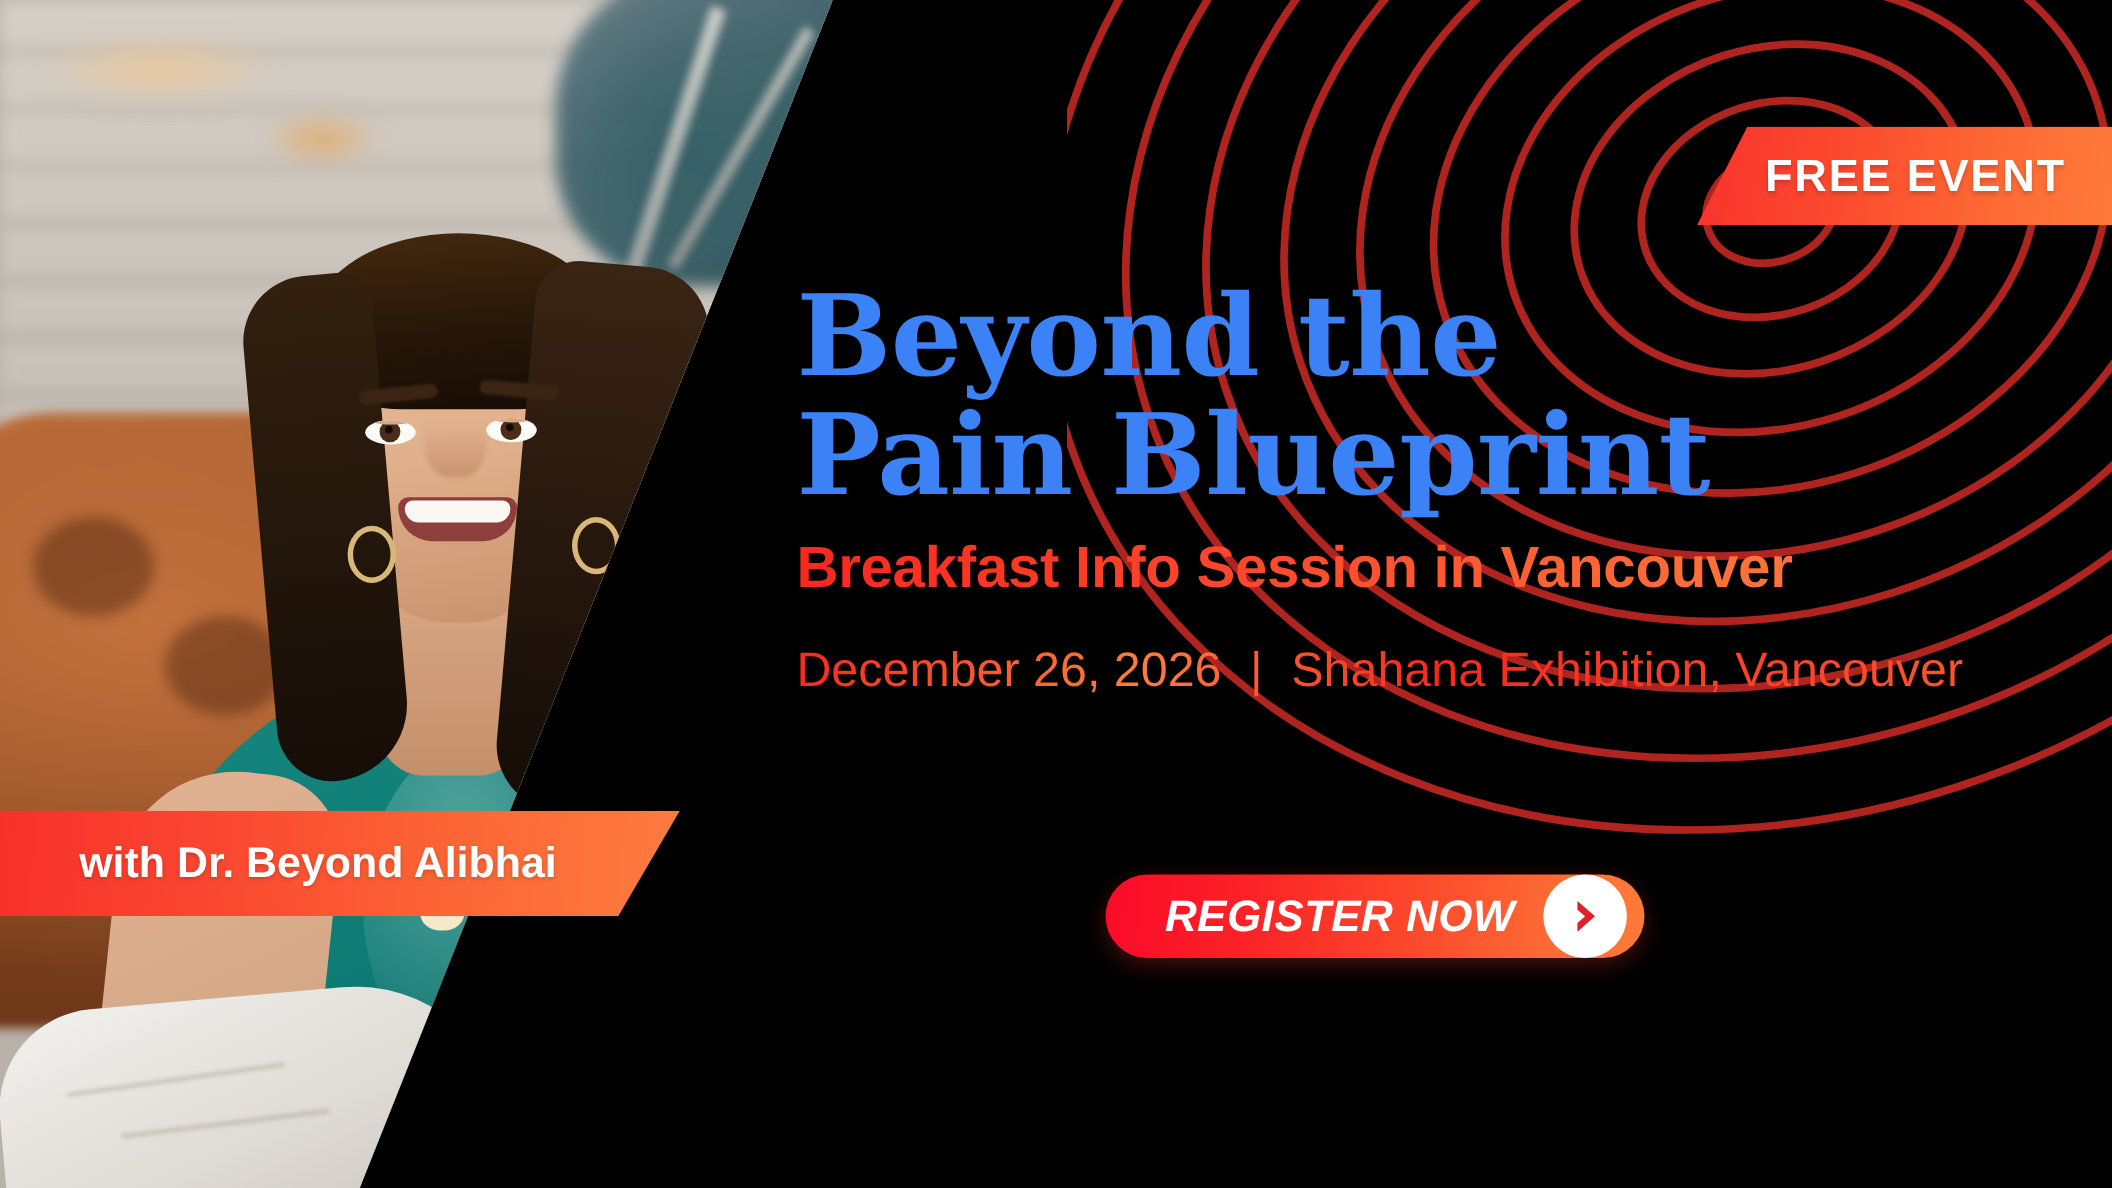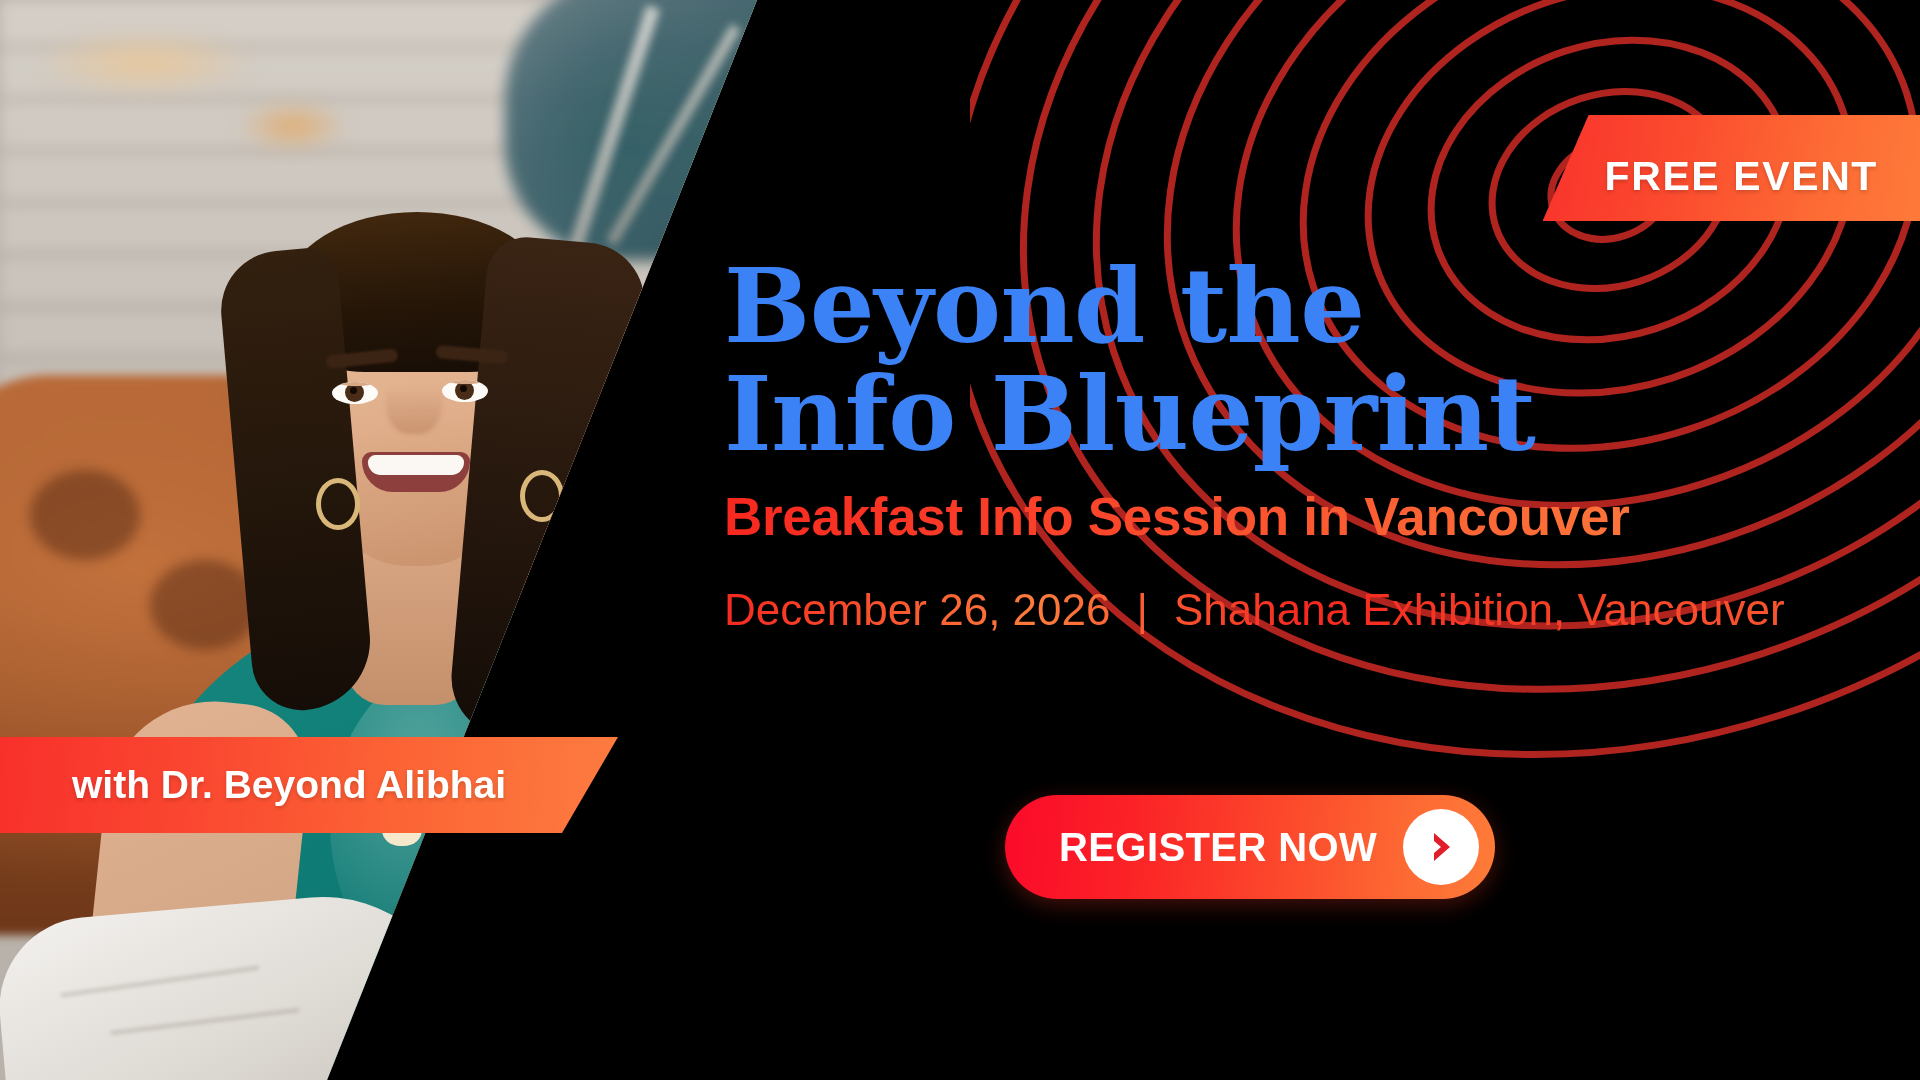--- a/index.html
+++ b/index.html
@@ -284,21 +284,21 @@
 
   
   .badge-free {
     position: absolute;
     top: 115px;
     right: 0;
     height: 90px;
     z-index: 6;
     display: flex;
     align-items: center;
-    padding: 16px 42px 0 62px;
+    padding: 0 42px 0 62px;
     background: linear-gradient(100deg, #f9322c 0%, #fb4a2e 35%, #fd6a34 72%, #fe7a3a 100%);
     -webkit-clip-path: polygon(46px 0, 100% 0, 100% 100%, 0 100%);
     clip-path: polygon(46px 0, 100% 0, 100% 100%, 0 100%);
   }
   .badge-free-label {
     color: #ffffff;
     font-size: 41px;
     font-weight: 700;
     letter-spacing: 1.6px;
     white-space: nowrap;
@@ -381,27 +381,28 @@
   .cta-wrap {
     position: absolute;
     left: 1005px;
     top: 795px;
     z-index: 6;
   }
   .cta {
     display: flex;
     align-items: center;
     gap: 26px;
-    height: 104px;
+    height: 76px;
     padding: 0 16px 0 54px;
     border-radius: 52px;
     border: 0;
     cursor: pointer;
     background: linear-gradient(95deg, #fb0a2a 0%, #fb2226 26%, #fc4a2c 58%, #fd6a33 82%, #fe7b39 100%);
     box-shadow: 0 6px 22px rgba(250,60,40,.28);
+    font-style: italic;
   }
   .cta-label {
     color: #ffffff;
     font-size: 40px;
     font-weight: 700;
     letter-spacing: 0.4px;
     font-family: "Liberation Sans", sans-serif;
     white-space: nowrap;
   }
   .cta-circle {
@@ -510,21 +511,21 @@
     <span class="badge-free-label">FREE EVENT</span>
   </div>
 
   <div class="badge-speaker">
     <span class="badge-speaker-label">with Dr. Beyond Alibhai</span>
   </div>
 
   <div class="content">
     <h1 class="headline">
       <span>Beyond the</span>
-      <span class="line2">Info Blueprint</span>
+      <span class="line2">Pain Blueprint</span>
     </h1>
 
     <div class="subtitle">Breakfast Info Session in Vancouver</div>
 
     <div class="meta">
       <span>December 26, 2026</span>
       <span class="meta-sep">|</span>
       <span>Shahana Exhibition, Vancouver</span>
     </div>
   </div>

